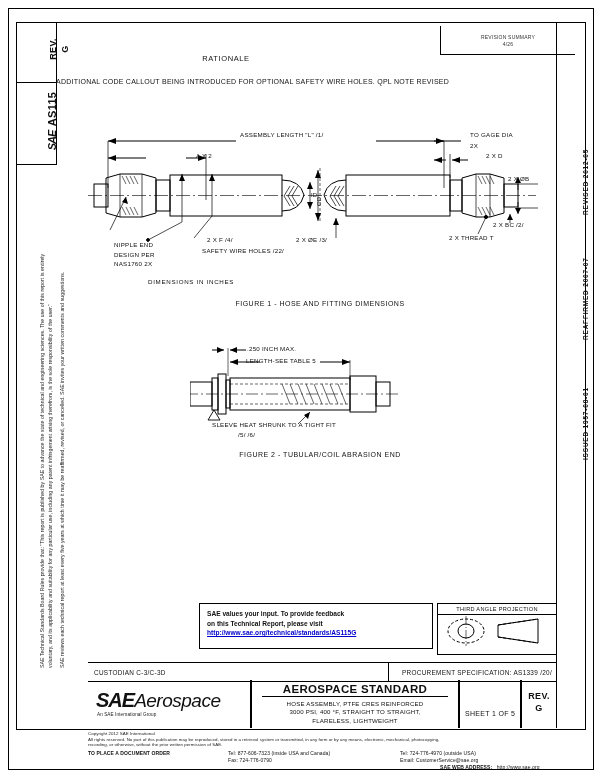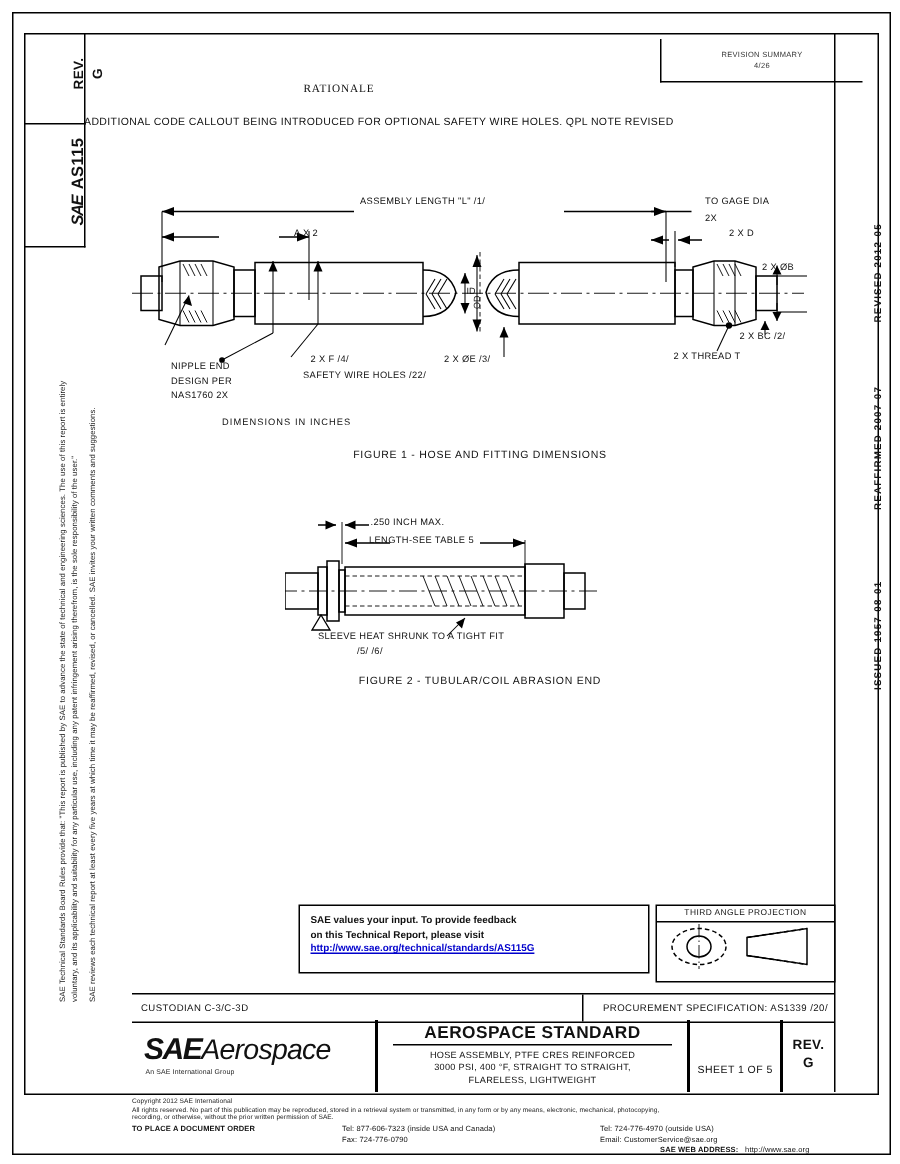--- a/index.html
+++ b/index.html
@@ -26,21 +26,21 @@
   #doc-box{left:16px;top:82px;width:40px;height:82px;border-right:1px solid #000;border-bottom:1px solid #000;}
 
   .revlbl{font-size:9px;font-weight:bold;letter-spacing:.3px;}
   .docttl{font-size:11px;font-weight:bold;letter-spacing:.3px;}
 
   
   #revhist{left:440px;top:26px;width:134px;height:28px;border-left:1px solid #000;border-bottom:1px solid #000;}
   #revhist-txt{font-size:5px;letter-spacing:.2px;line-height:7px;color:#333;}
 
   
-  #rationale-title{left:16px;top:54px;width:420px;font-size:7.5px;letter-spacing:.6px;font-family:Liberation Serif, serif;}
+  #rationale-title{left:16px;top:54px;width:420px;font-size:7.5px;letter-spacing:.6px;}
   #rationale-body{left:56px;top:78px;width:520px;font-size:7px;letter-spacing:.25px;}
 
   
   .legal{font-size:5.2px;line-height:6.2px;letter-spacing:.05px;color:#1a1a1a;}
 
   
   #daterail{left:556px;top:22px;width:28px;height:706px;border-left:1px solid #000;}
   .daterail-txt{font-size:6.5px;letter-spacing:.8px;font-weight:bold;}
 
   

